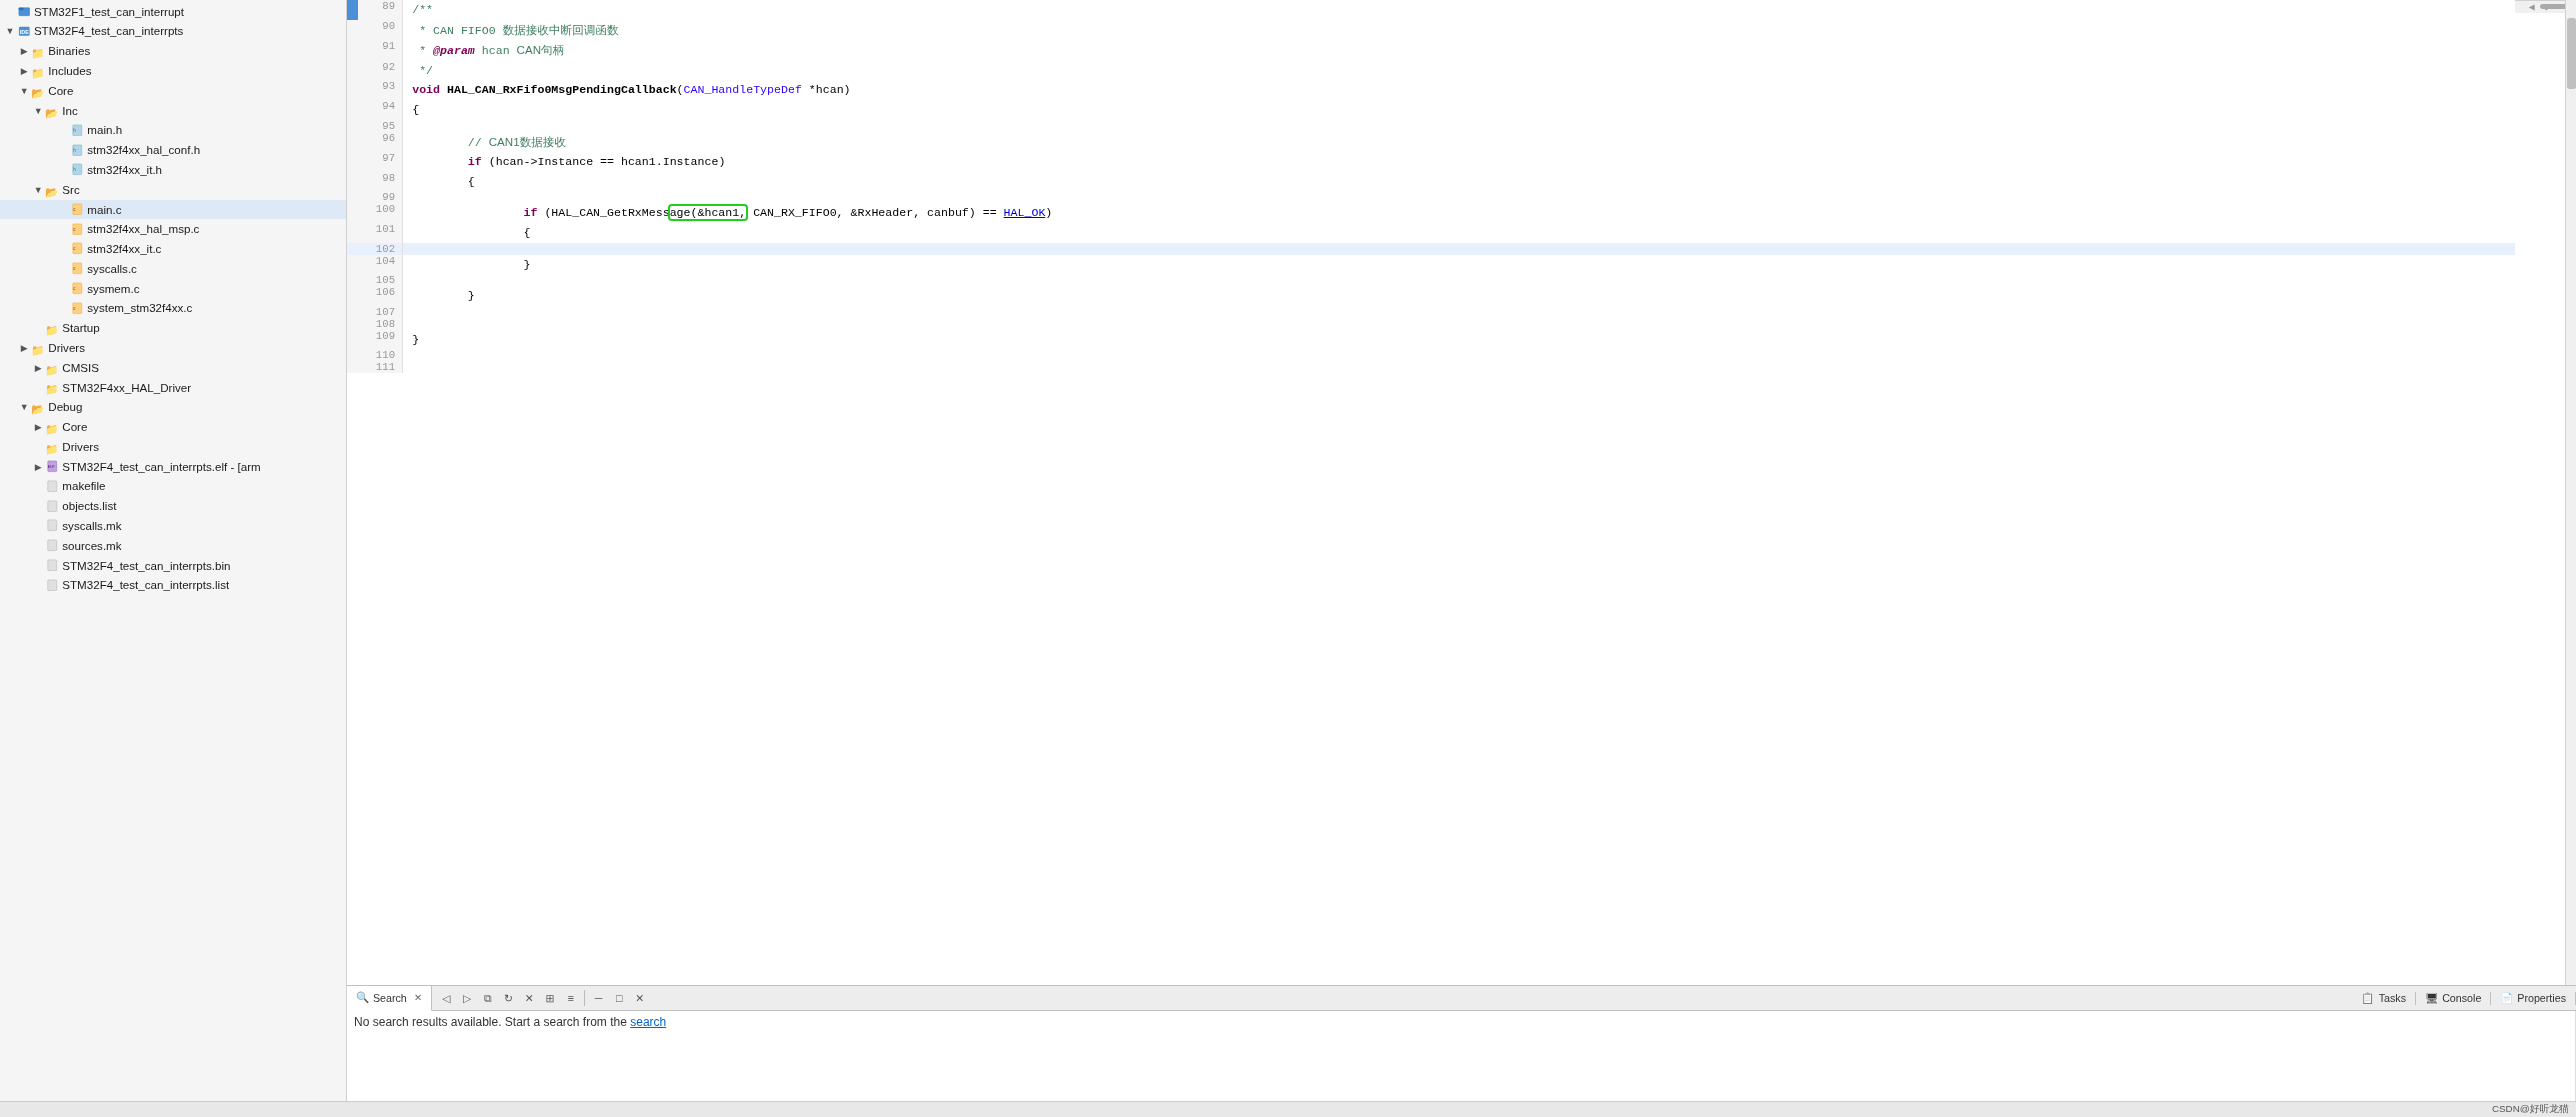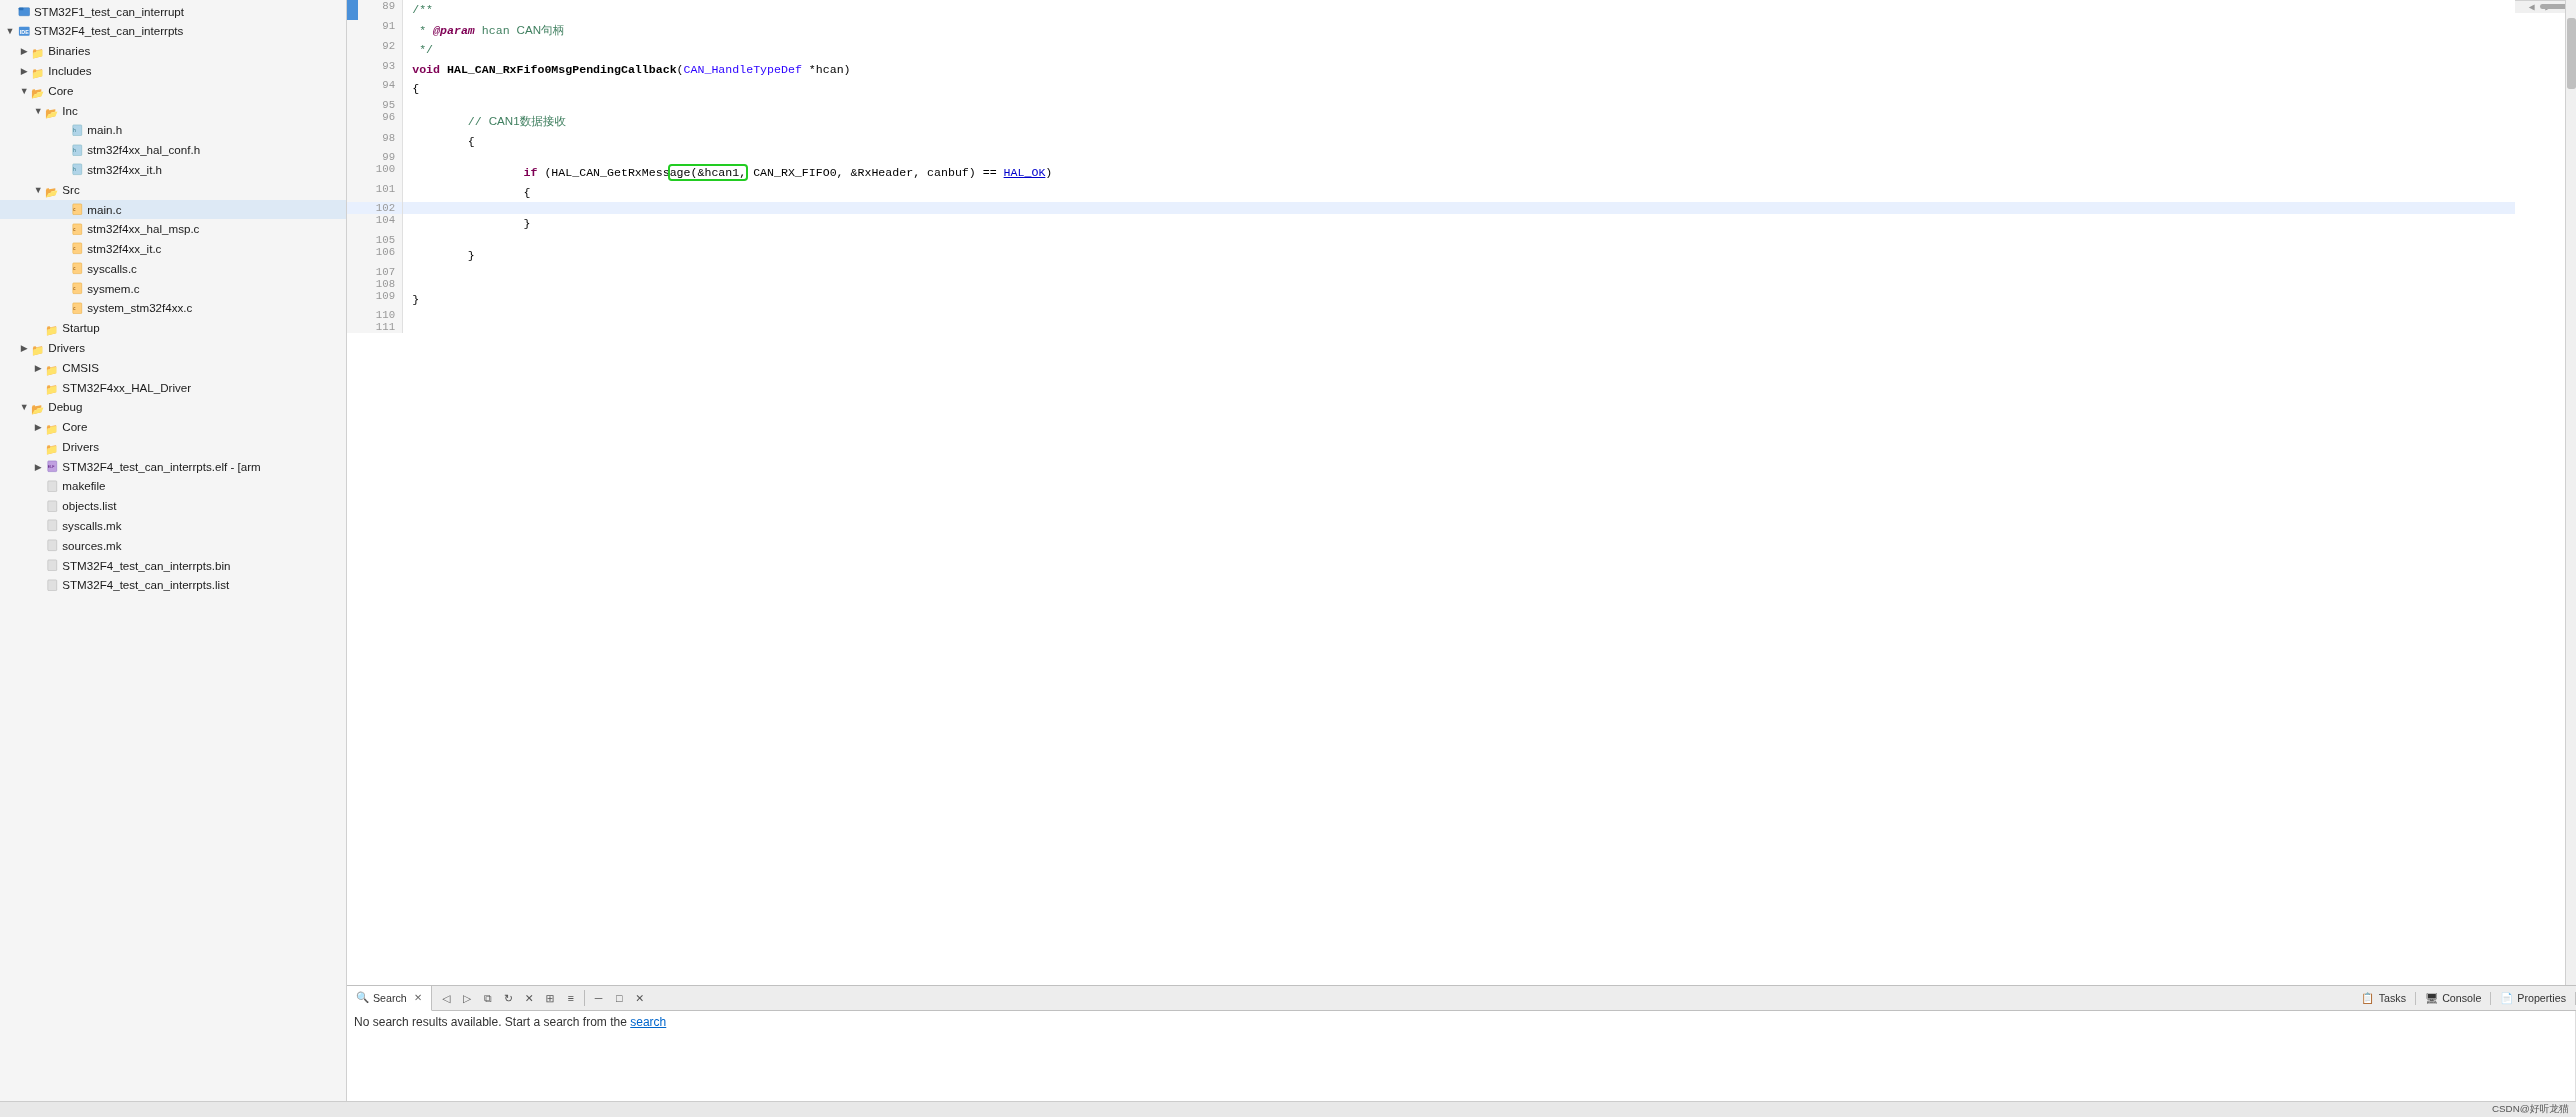--- a/index.html
+++ b/index.html
@@ -607,20 +607,25 @@
               <col>
             </colgroup>
             <tbody>
 
               <tr>
                 <td class="line-marker active-marker"></td>
                 <td class="line-num-col">89</td>
                 <td class="code-line"><span class="comment">/**</span></td>
               </tr>
 
+              <tr>
+                <td class="line-marker"></td>
+                <td class="line-num-col">90</td>
+                <td class="code-line"><span class="comment"> * <span style="color:#3f7f5f">CAN</span> FIFO0 <span class="chinese">数据接收中断回调函数</span></span></td>
+              </tr>
 
               <tr>
                 <td class="line-marker"></td>
                 <td class="line-num-col">91</td>
                 <td class="code-line"><span class="comment"> * <span class="param-kw">@param</span> <span style="color:#3f7f5f">hcan</span> <span class="chinese">CAN句柄</span></span></td>
               </tr>
 
               <tr>
                 <td class="line-marker"></td>
                 <td class="line-num-col">92</td>
@@ -644,20 +649,25 @@
                 <td class="line-num-col">95</td>
                 <td class="code-line"></td>
               </tr>
 
               <tr>
                 <td class="line-marker"></td>
                 <td class="line-num-col">96</td>
                 <td class="code-line">        <span class="comment">// <span class="chinese">CAN1数据接收</span></span></td>
               </tr>
 
+              <tr>
+                <td class="line-marker"></td>
+                <td class="line-num-col">97</td>
+                <td class="code-line">        <span class="kw">if</span> (hcan-&gt;<span style="color:#000">Instance</span> == hcan1.<span style="color:#000">Instance</span>)</td>
+              </tr>
 
               <tr>
                 <td class="line-marker"></td>
                 <td class="line-num-col">98</td>
                 <td class="code-line">        {</td>
               </tr>
 
               <tr>
                 <td class="line-marker"></td>
                 <td class="line-num-col">99</td>

